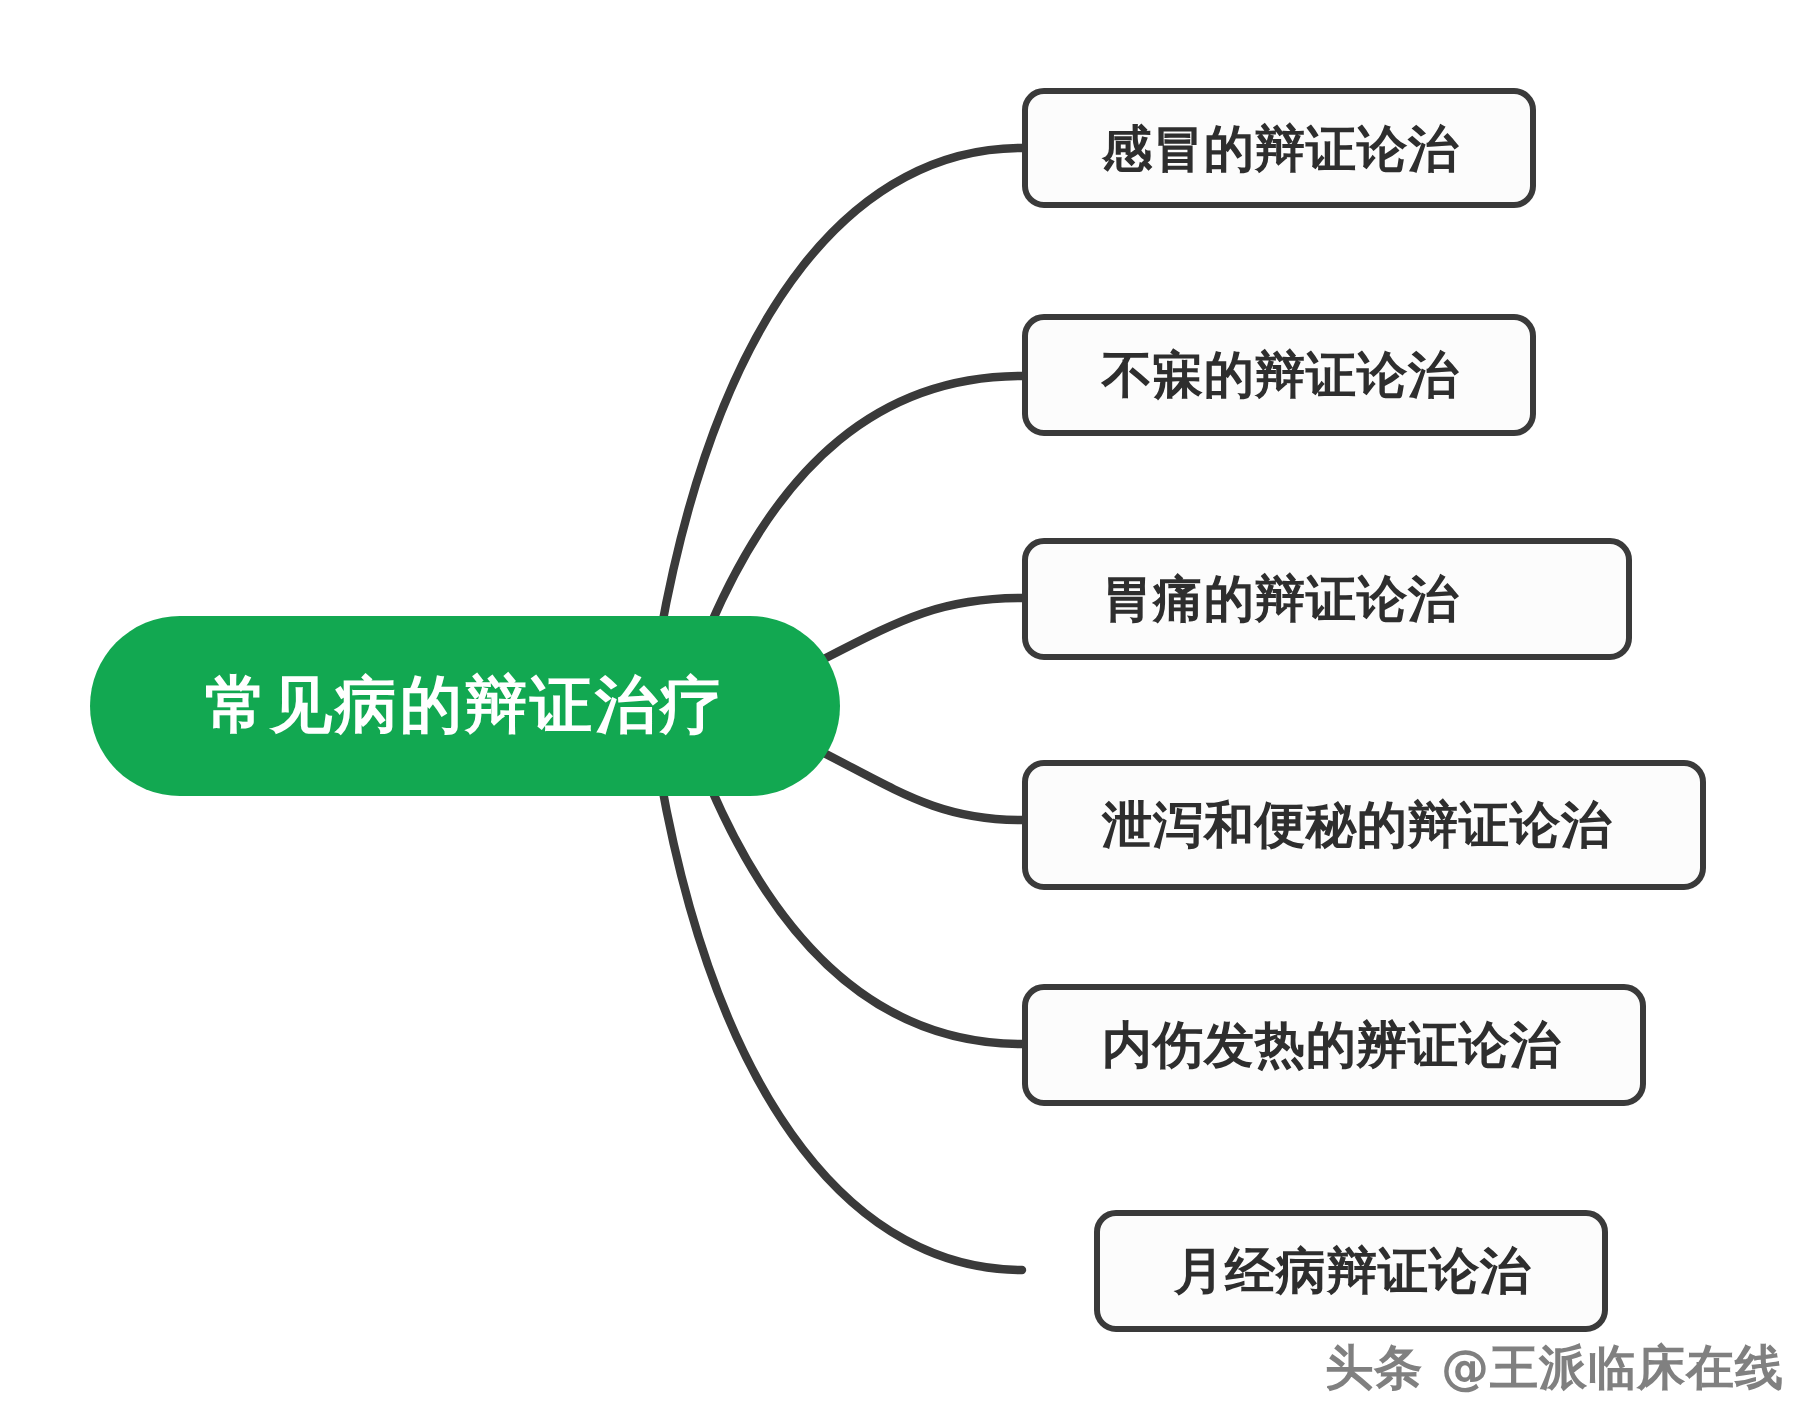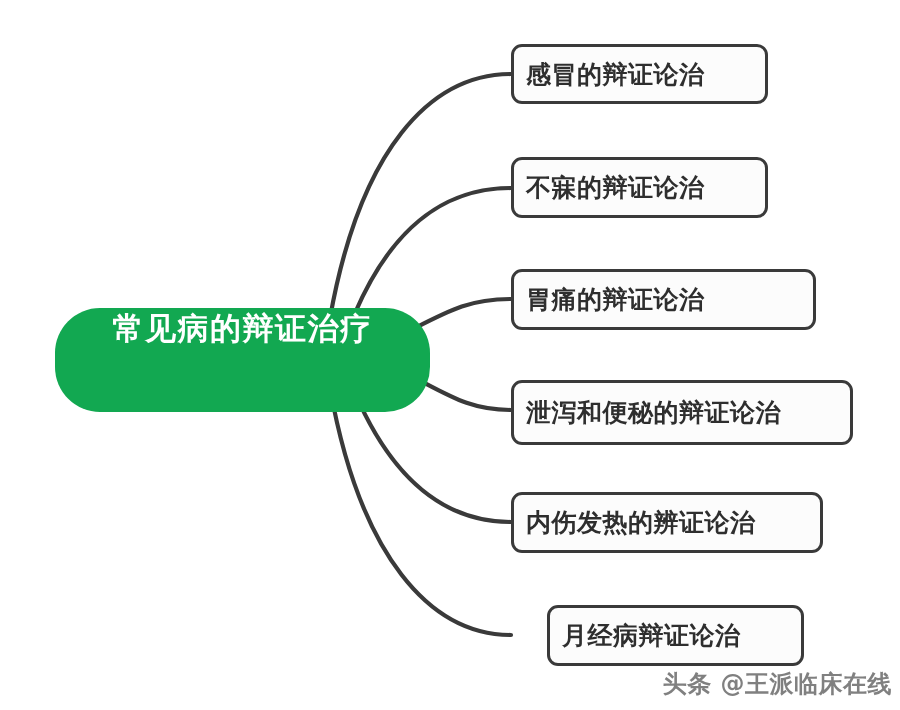--- a/index.html
+++ b/index.html
@@ -36,28 +36,28 @@
   .connector {
     fill: none;
     stroke: #3a3a3a;
     stroke-width: 4.2;
     stroke-linecap: round;
   }
 
   
   .root-node {
     position: absolute;
-    left: 55px;
+    left: 45px;
     top: 308px;
     width: 375px;
-    height: 104px;
+    height: 90px;
     background: #12a851;
     border-radius: 45px;
     display: flex;
-    align-items: flex-start;
+    align-items: center;
     justify-content: center;
     box-sizing: border-box;
   }
   .root-label {
     color: #ffffff;
     font-size: 31px;
     font-weight: bold;
     letter-spacing: 1.5px;
     white-space: nowrap;
   }
@@ -70,21 +70,21 @@
     border: 3.4px solid #3a3a3a;
     border-radius: 11px;
     display: flex;
     align-items: center;
   }
   .branch-label {
     color: #2e2e2e;
     font-size: 25px;
     font-weight: bold;
     white-space: nowrap;
-    padding-left: 12px;
+    padding-left: 37px;
     letter-spacing: 0.5px;
   }
 
   
   .watermark {
     position: absolute;
     right: 8px;
     bottom: 10px;
     color: #6f6f6f;
     font-size: 24px;

